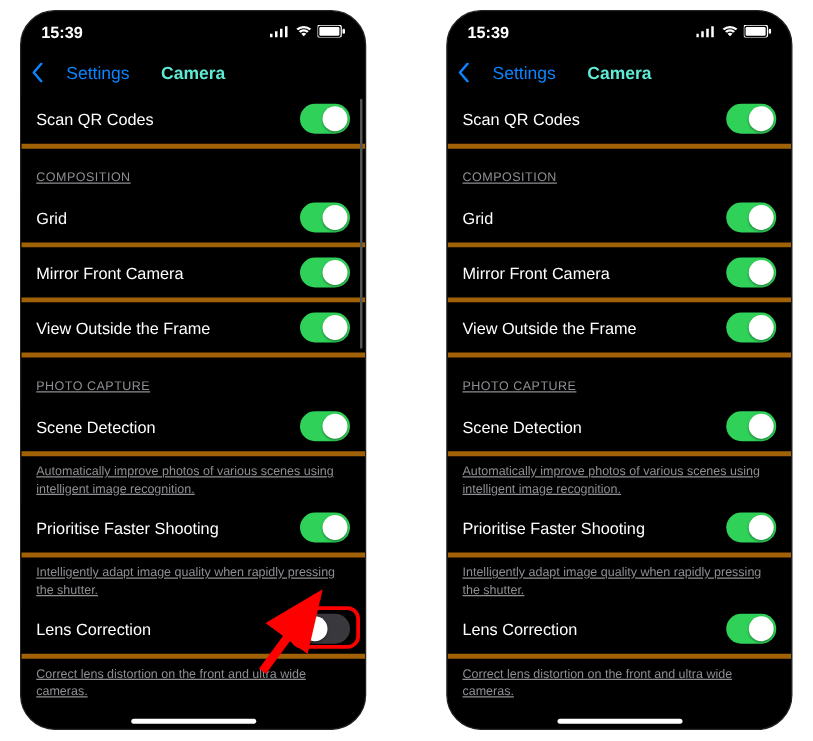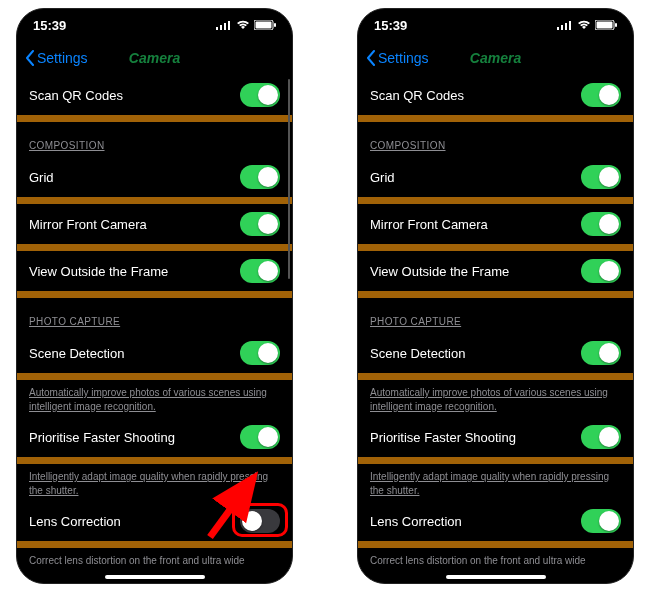--- a/index.html
+++ b/index.html
@@ -37,32 +37,31 @@
     display: flex;
     align-items: center;
     position: relative;
     padding: 0 8px;
   }
   .back {
     display: flex;
     align-items: center;
     color: #0a84ff;
     font-size: 14px;
-    gap: 2px;
+    gap: 18px;
     cursor: pointer;
   }
   .nav-title {
     position: absolute;
     left: 0; right: 0;
     text-align: center;
-    color: #15803d;
+    color: #5eead4;
     font-size: 14px;
     font-weight: 600;
     pointer-events: none;
-    font-style: italic;
   }
   .scroll {
     height: calc(100% - 66px - 18px);
     overflow: hidden;
     position: relative;
   }
   .scrollbar {
     position: absolute;
     right: 2px;
     top: 4px;
@@ -78,21 +77,21 @@
     padding: 18px 12px 6px;
     text-transform: uppercase;
     text-decoration: underline;
   }
   .cell {
     min-height: 36px;
     display: flex;
     align-items: center;
     justify-content: space-between;
     padding: 8px 12px;
-    border-bottom: 7px solid #a16207;
+    border-bottom: 4px solid #a16207;
     background: #000;
   }
   .cell-label {
     color: #fff;
     font-size: 13px;
   }
   .footer {
     color: #8e8e93;
     font-size: 10px;
     line-height: 1.35;

